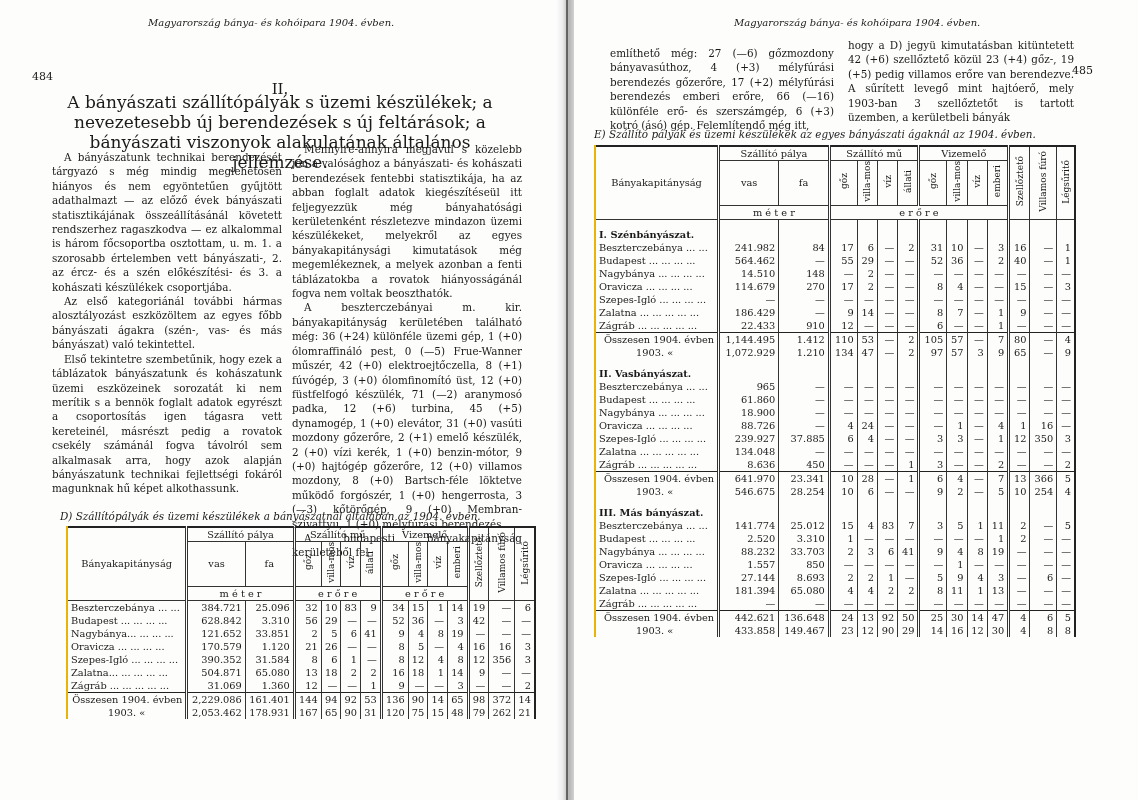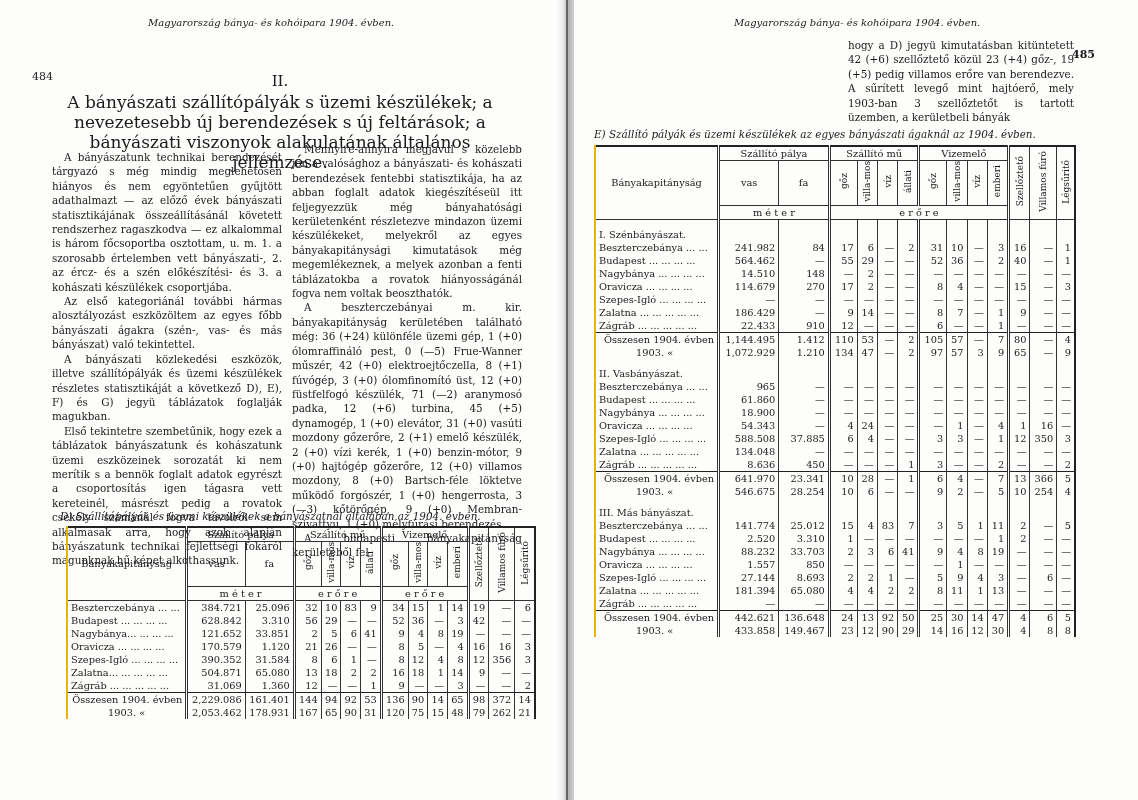--- a/index.html
+++ b/index.html
@@ -6,51 +6,50 @@
   body { width:1138px; height:800px; background:#fff; position:relative; overflow:hidden;
          font-family:"DejaVu Serif", serif; color:#1a1a1a; }
   .page { position:absolute; top:0; height:800px; background:#fdfdfc; }
   .page-left { left:0; width:560px; }
   .page-right { left:574px; width:564px; }
   .spine { position:absolute; left:556px; top:0; width:26px; height:800px;
            background:linear-gradient(90deg,#fff 0%,#ddd 25%,#777 50%,#bbb 75%,#fff 100%); opacity:.55; }
   .spine-line { position:absolute; left:566px; top:0; width:2px; height:800px; background:#222; opacity:.6; }
   .pagenum { position:absolute; font-size:11px; top:34px;margin-top:36px; }
   .runhead { position:absolute; font-size:10px; font-style:italic; top:17px; }
-  .sec-num { position:absolute; left:0; width:560px; text-align:center; top:72px; font-size:15px; }
+  .sec-num { position:absolute; left:0; width:560px; text-align:center; top:80px; font-size:15px; }
   .chapter-title { position:absolute; left:45px; width:470px; top:92px; font-size:17px; line-height:20px; text-align:center; }
   .col { position:absolute; font-size:10.4px; line-height:14.4px; text-align:justify; }
   .col p { margin:0; text-indent:12px; }
   .col p.noind { text-indent:0; }
   .caption { position:absolute; font-size:10.4px; font-style:italic; text-align:left; }
   table.stat { position:absolute; border-collapse:collapse; font-size:9.8px; line-height:13px; }
   table.stat td, table.stat th { border-left:1px solid #333; padding:0 3px; text-align:right; white-space:nowrap; font-weight:normal; }
   table.stat th { text-align:center; border-bottom:1px solid #333; vertical-align:middle; }
   table.stat .lbl { text-align:left; border-left:2px solid #eab308; }
   table.stat .dbl { border-left:3px double #333; }
   table.stat .vert { writing-mode:vertical-rl; transform:rotate(180deg); font-size:9px; line-height:10px; }
   table.stat tr.sum td { border-top:1.5px solid #222;text-align:right; }
-  table.stat tr.grp td.lbl { font-weight:normal; padding-top:8px; }
+  table.stat tr.grp td.lbl { font-weight:bold; padding-top:8px; }
   table.stat .rb { border-right:2px solid #222; }
   .tbl-top { border-top:2px solid #222; }
   .yr { padding-left:40px !important; }
 </style>
 </head>
 <body>
 
 <div class="page page-left">
   <div class="pagenum" style="left:32px;">484</div>
   <div class="runhead" style="left:148px;">Magyarország bánya- és kohóipara 1904. évben.</div>
   <div class="sec-num">II.</div>
   <div class="chapter-title">A bányászati szállítópályák s üzemi készülékek; a nevezetesebb új berendezések s új feltárások; a bányászati viszonyok alakulatának általános jellemzése.</div>
 
   <div class="col" style="left:52px; top:150px; width:230px;">
     <p>A bányászatunk technikai berendezését tárgyazó s még mindig meglehetősen hiányos és nem egyöntetűen gyűjtött adathalmazt — az előző évek bányászati statisztikájának összeállításánál követett rendszerhez ragaszkodva — ez alkalommal is három főcsoportba osztottam, u. m. 1. a szorosabb értelemben vett bányászati-, 2. az ércz- és a szén előkészítési- és 3. a kohászati készülékek csoportjába.</p>
     <p>Az első kategoriánál további hármas alosztályozást eszközöltem az egyes főbb bányászati ágakra (szén-, vas- és más bányászat) való tekintettel.</p>
-    <p>A bányászati közlekedési eszközök, illetve szállítópályák és üzemi készülékek részletes statisztikáját a következő D), E), F) és G) jegyü táblázatok foglalják magukban.</p>
     <p>Első tekintetre szembetűnik, hogy ezek a táblázatok bányászatunk és kohászatunk üzemi eszközeinek sorozatát ki nem merítik s a bennök foglalt adatok egyrészt a csoportosítás igen tágasra vett kereteinél, másrészt pedig a rovatok csekély számánál fogva távolról sem alkalmasak arra, hogy azok alapján bányászatunk technikai fejlettségi fokáról magunknak hű képet alkothassunk.</p>
   </div>
   <div class="col" style="left:292px; top:142px; width:230px;">
     <p>Mennyire-annyira megjavul s közelebb jön a valósághoz a bányászati- és kohászati berendezések fentebbi statisztikája, ha az abban foglalt adatok kiegészítéseül itt feljegyezzük még bányahatósági kerületenként részletezve mindazon üzemi készülékeket, melyekről az egyes bányakapitánysági kimutatások még megemlékeznek, a melyek azonban a fenti táblázatokba a rovatok hiányosságánál fogva nem voltak beoszthatók.</p>
     <p>A beszterczebányai m. kir. bányakapitányság kerületében található még: 36 (+24) különféle üzemi gép, 1 (+0) ólomraffináló pest, 0 (—5) Frue-Wanner műszér, 42 (+0) elektroejtőczella, 8 (+1) fúvógép, 3 (+0) ólomfinomító üst, 12 (+0) füstfelfogó készülék, 71 (—2) aranymosó padka, 12 (+6) turbina, 45 (+5) dynamogép, 1 (+0) elevátor, 31 (+0) vasúti mozdony gőzerőre, 2 (+1) emelő készülék, 2 (+0) vízi kerék, 1 (+0) benzin-mótor, 9 (+0) hajtógép gőzerőre, 12 (+0) villamos mozdony, 8 (+0) Bartsch-féle löktetve működő forgószér, 1 (+0) hengerrosta, 3 (—3) kőtörőgép, 9 (+0) Membran-szivattyu, 1 (+0) mélyfúrási berendezés.</p>
     <p>A budapesti bányakapitányság kerületéből fel-</p>
   </div>
 
   <div class="caption" style="left:60px; top:510px; width:480px;">D) Szállítópályák és üzemi készülékek a bányászatnál általában az 1904. évben.</div>
 
@@ -230,22 +229,25 @@
         </tr>
       </tbody>
   </table>
 </div>
 
 <div class="spine"></div>
 <div class="spine-line"></div>
 
 <div class="page page-right">
   <div class="runhead" style="left:160px;">Magyarország bánya- és kohóipara 1904. évben.</div>
-  <div class="pagenum" style="left:498px; top:12px;font-weight:bold;">485</div>
-
+  <div class="pagenum" style="left:498px; top:28px;">485</div>
+
+  <div class="col" style="left:36px; top:46px; width:224px;">
+    <p class="noind">említhető még: 27 (—6) gőzmozdony bányavasúthoz, 4 (+3) mélyfúrási berendezés gőzerőre, 17 (+2) mélyfúrási berendezés emberi erőre, 66 (—16) különféle erő- és szerszámgép, 6 (+3) kotró (ásó) gép. Felemlítendő még itt,</p>
+  </div>
   <div class="col" style="left:274px; top:38px; width:226px;">
     <p class="noind">hogy a D) jegyü kimutatásban kitüntetett 42 (+6) szellőztető közül 23 (+4) gőz-, 19 (+5) pedig villamos erőre van berendezve. A sűrített levegő mint hajtóerő, mely 1903-ban 3 szellőztetőt is tartott üzemben, a kerületbeli bányák</p>
   </div>
 
   <div class="caption" style="left:20px; top:128px; width:490px;">E) Szállító pályák és üzemi készülékek az egyes bányászati ágaknál az 1904. évben.</div>
 
   <table class="stat tbl-top" id="tableE" style="left:20px; top:145px; width:482px;">
     <thead>
       <tr>
         <th class="lbl" rowspan="3" style="text-align:center;">Bányakapitányság</th>
@@ -493,37 +495,37 @@
           <td class="dbl">—</td>
           <td class="">—</td>
           <td class="">—</td>
           <td class="">—</td>
           <td class="dbl">—</td>
           <td class="">—</td>
           <td class="rb">—</td>
         </tr>
         <tr>
           <td class="lbl">Oravicza ... ... ... ...</td>
-          <td class="dbl">54.343</td>
+          <td class="dbl">88.726</td>
           <td class="">—</td>
           <td class="dbl">4</td>
           <td class="">24</td>
           <td class="">—</td>
           <td class="">—</td>
           <td class="dbl">—</td>
           <td class="">1</td>
           <td class="">—</td>
           <td class="">4</td>
           <td class="dbl">1</td>
           <td class="">16</td>
           <td class="rb">—</td>
         </tr>
         <tr>
           <td class="lbl">Szepes-Igló ... ... ... ...</td>
-          <td class="dbl">588.508</td>
+          <td class="dbl">239.927</td>
           <td class="">37.885</td>
           <td class="dbl">6</td>
           <td class="">4</td>
           <td class="">—</td>
           <td class="">—</td>
           <td class="dbl">3</td>
           <td class="">3</td>
           <td class="">—</td>
           <td class="">1</td>
           <td class="dbl">12</td>

